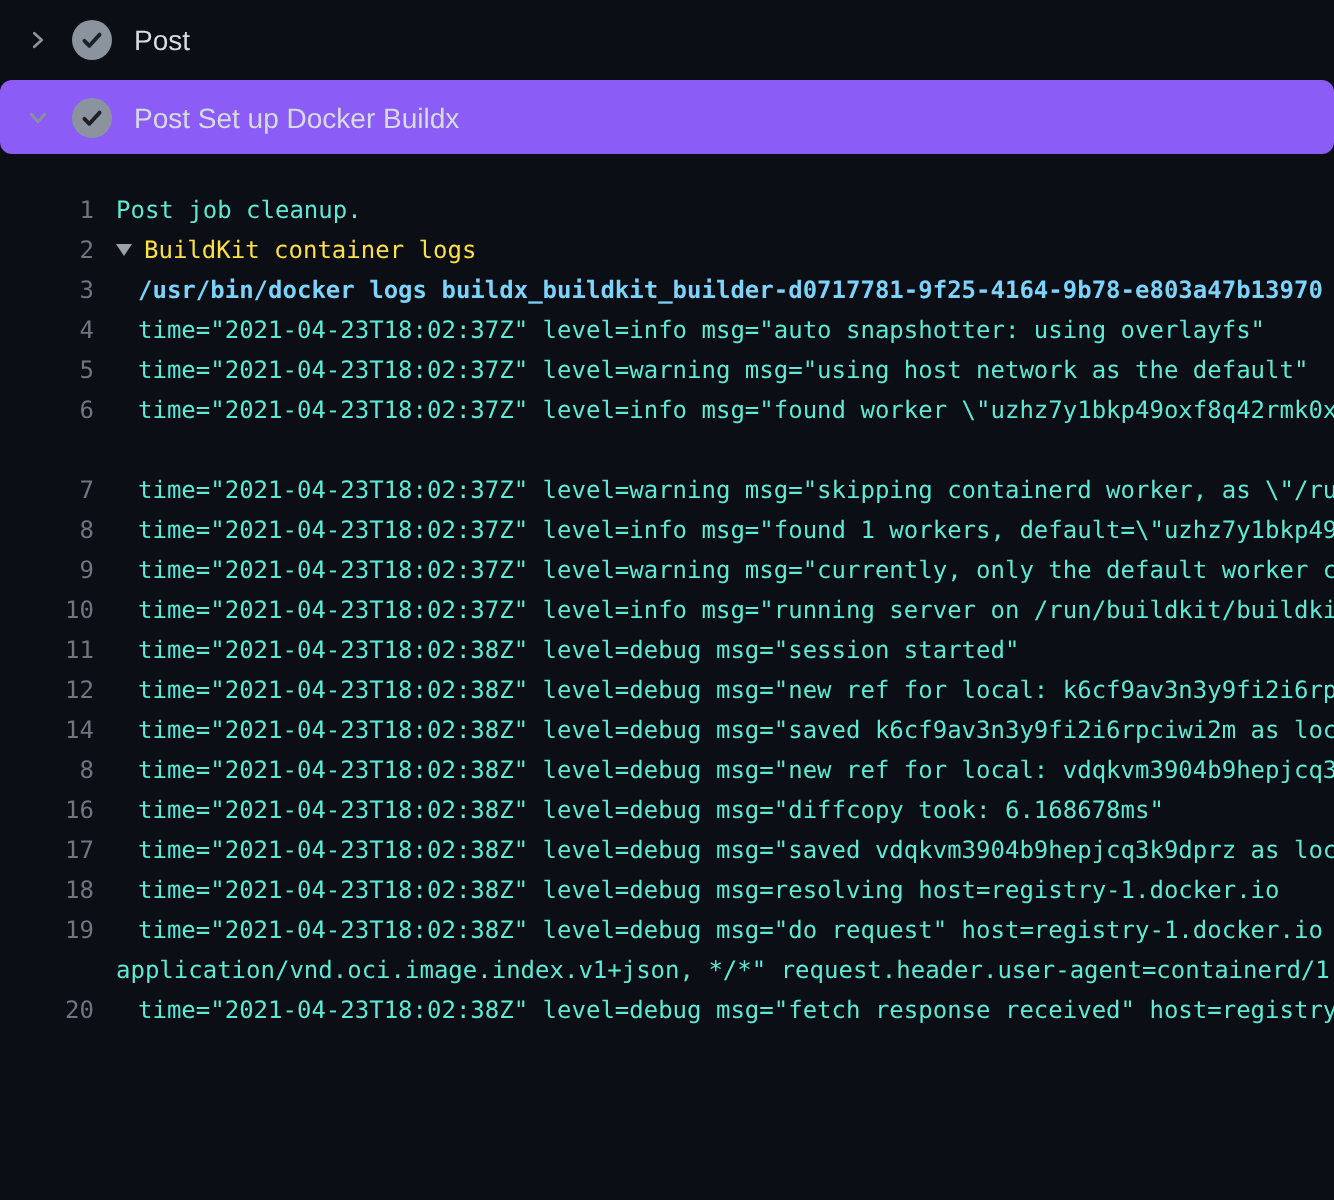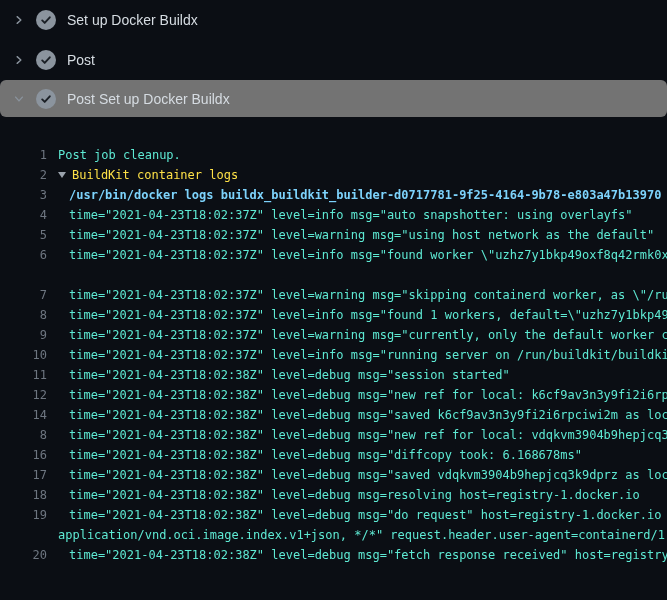--- a/index.html
+++ b/index.html
@@ -10,22 +10,22 @@
     -webkit-font-smoothing:antialiased;
   }
   
   .sections{width:667px}
   .srow{
     display:flex;align-items:center;
     height:40px;padding-left:13px;box-sizing:border-box;
     gap:11px;cursor:pointer;
   }
   .srow.expanded{
-    height:37px;margin-bottom:19px;
-    background:#737373;border-radius:6px;
+    height:37px;margin-bottom:9px;
+    background:#8b5cf6;border-radius:6px;
   }
   .chev{width:12px;height:12px;flex:none;display:flex;align-items:center;justify-content:center;color:#8b949e}
   .chev svg{display:block}
   .srow.expanded .chev svg{transform:rotate(90deg)}
   .check{width:20px;height:20px;flex:none}
   .check svg{display:block}
   .slabel{
     color:#d6dce2;font-size:14px;line-height:20px;white-space:nowrap;
   }
   
@@ -47,34 +47,20 @@
     display:inline-block;width:0;height:0;
     border-left:4.5px solid transparent;border-right:4.5px solid transparent;
     border-top:6px solid #9aa2ac;
     margin-right:6px;position:relative;top:-1px;
   }
 </style>
 </head>
 <body>
 
 <div class="sections">
-  <div class="srow">
-    <span class="chev">
-      <svg width="12" height="12" viewBox="0 0 16 16">
-        <path d="M5.5 3.5 L10.5 8 L5.5 12.5" fill="none" stroke="#8b949e" stroke-width="1.8" stroke-linecap="round" stroke-linejoin="round"></path>
-      </svg>
-    </span>
-    <span class="check">
-      <svg width="20" height="20" viewBox="0 0 20 20">
-        <circle cx="10" cy="10" r="10" fill="#8b949e"></circle>
-        <path d="M6.2 10.4 L8.7 12.9 L13.8 7.3" fill="none" stroke="#1b2026" stroke-width="1.9" stroke-linecap="round" stroke-linejoin="round"></path>
-      </svg>
-    </span>
-    <span class="slabel">Set up Docker Buildx</span>
-  </div>
 
   <div class="srow">
     <span class="chev">
       <svg width="12" height="12" viewBox="0 0 16 16">
         <path d="M5.5 3.5 L10.5 8 L5.5 12.5" fill="none" stroke="#8b949e" stroke-width="1.8" stroke-linecap="round" stroke-linejoin="round"></path>
       </svg>
     </span>
     <span class="check">
       <svg width="20" height="20" viewBox="0 0 20 20">
         <circle cx="10" cy="10" r="10" fill="#8b949e"></circle>

